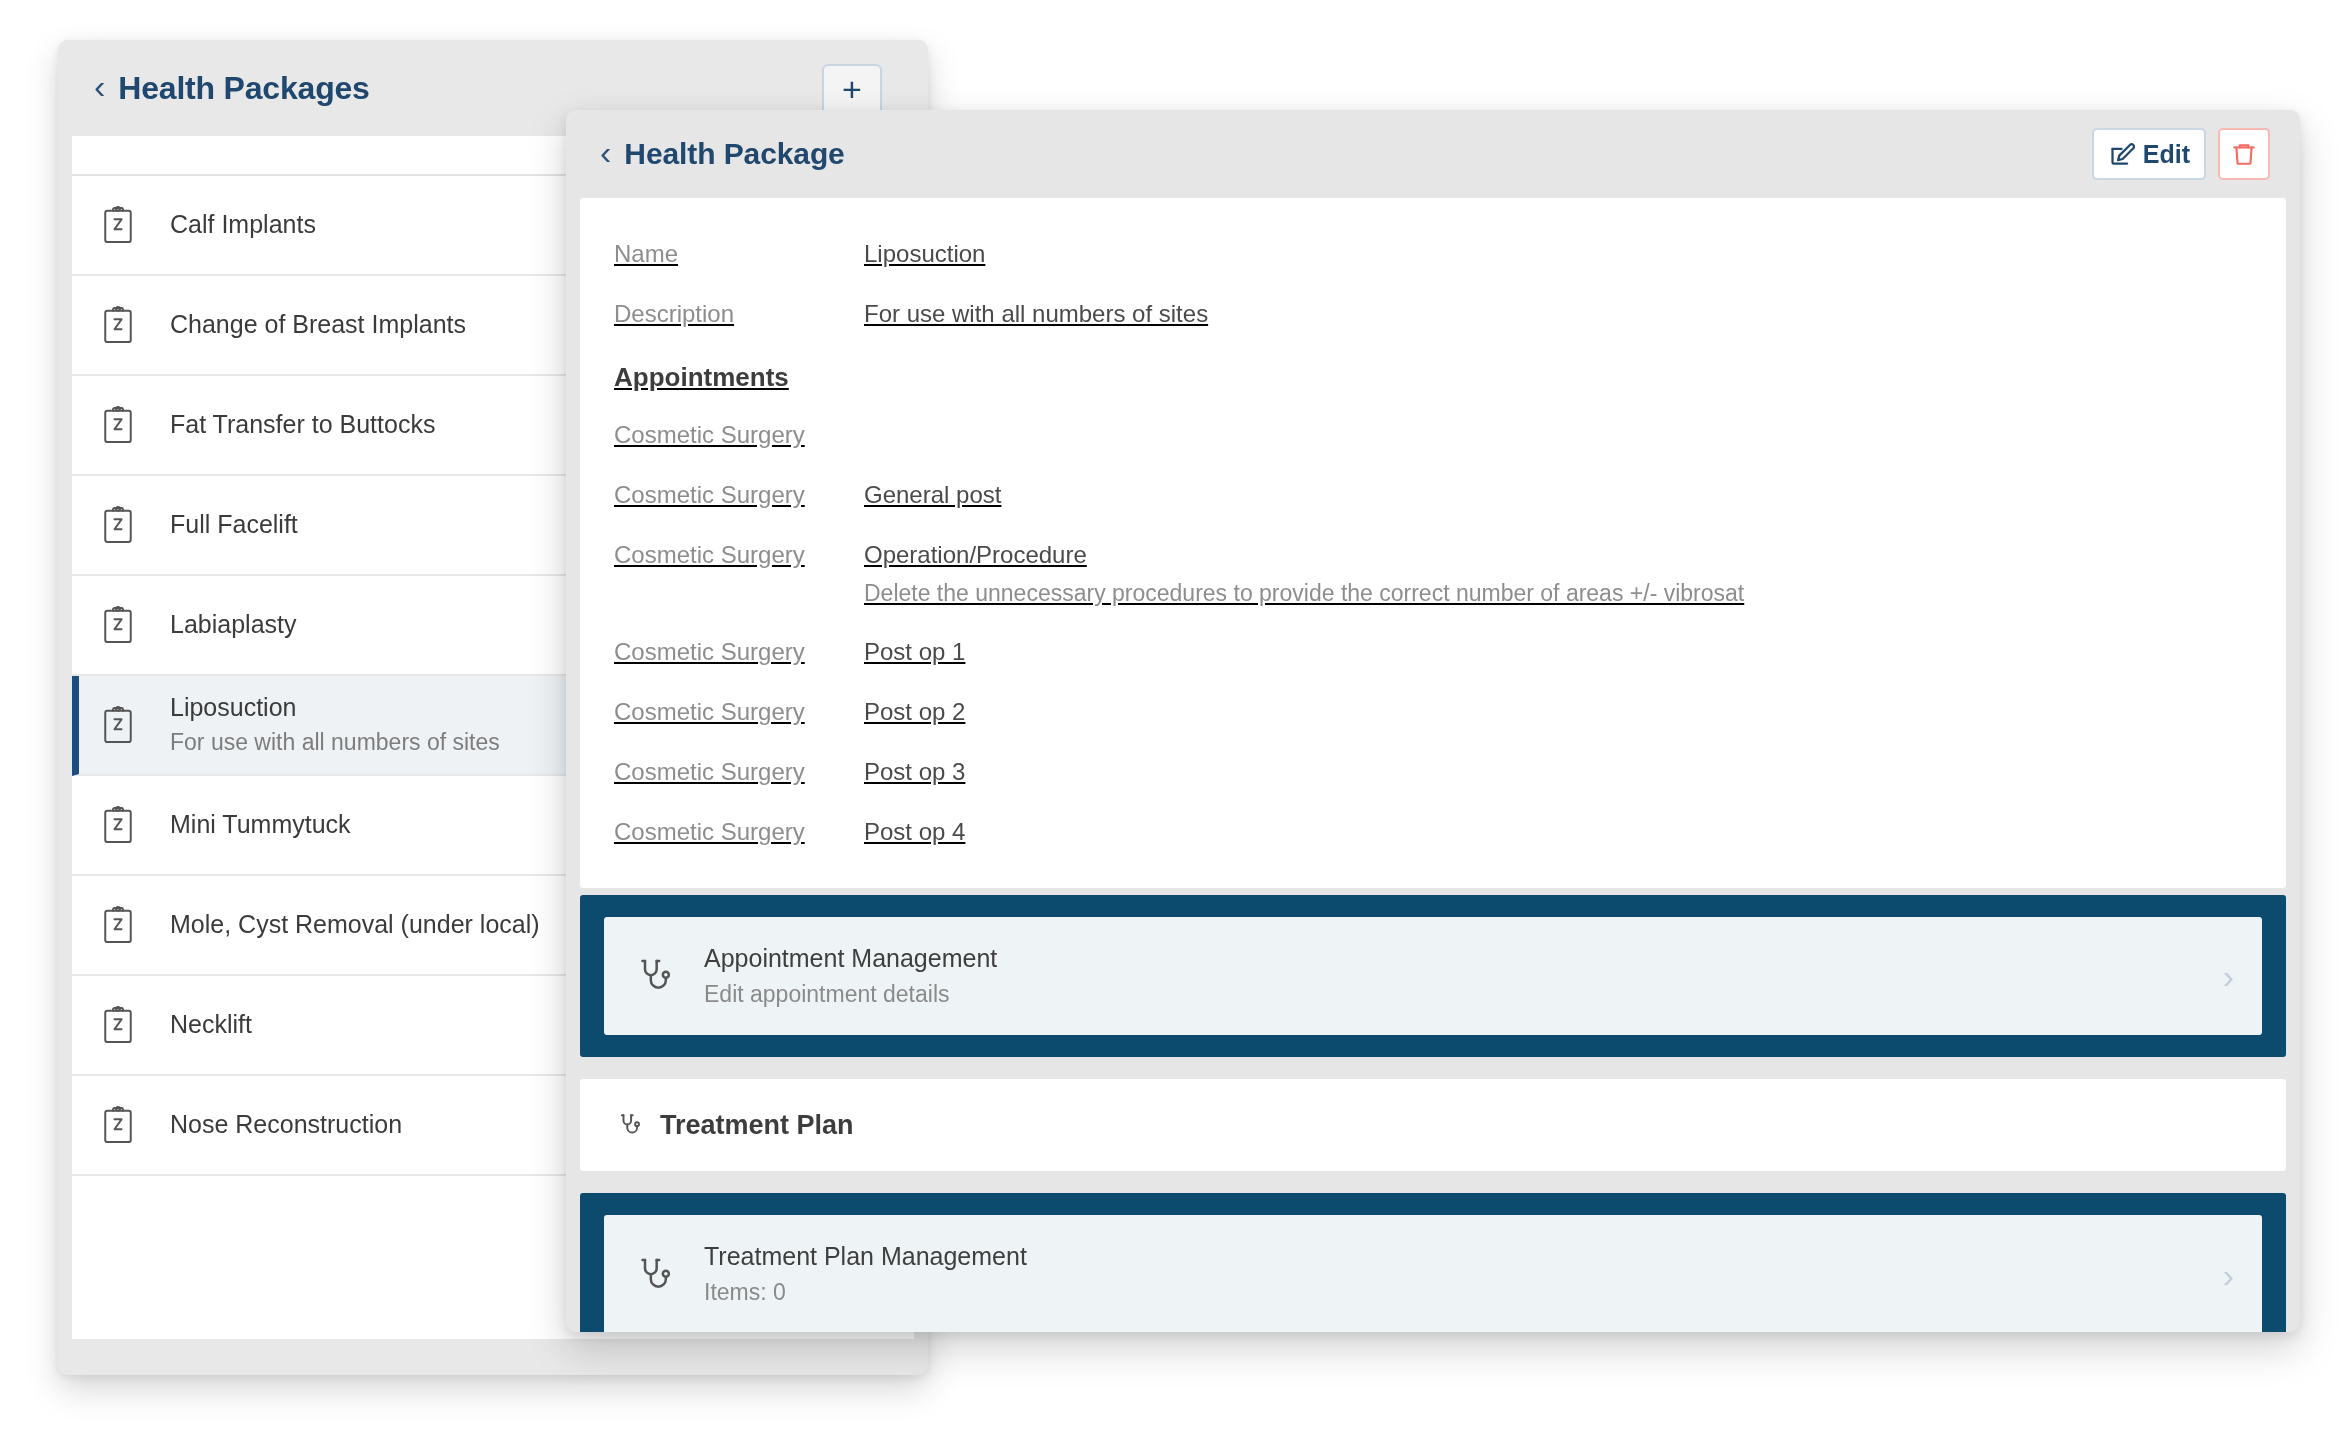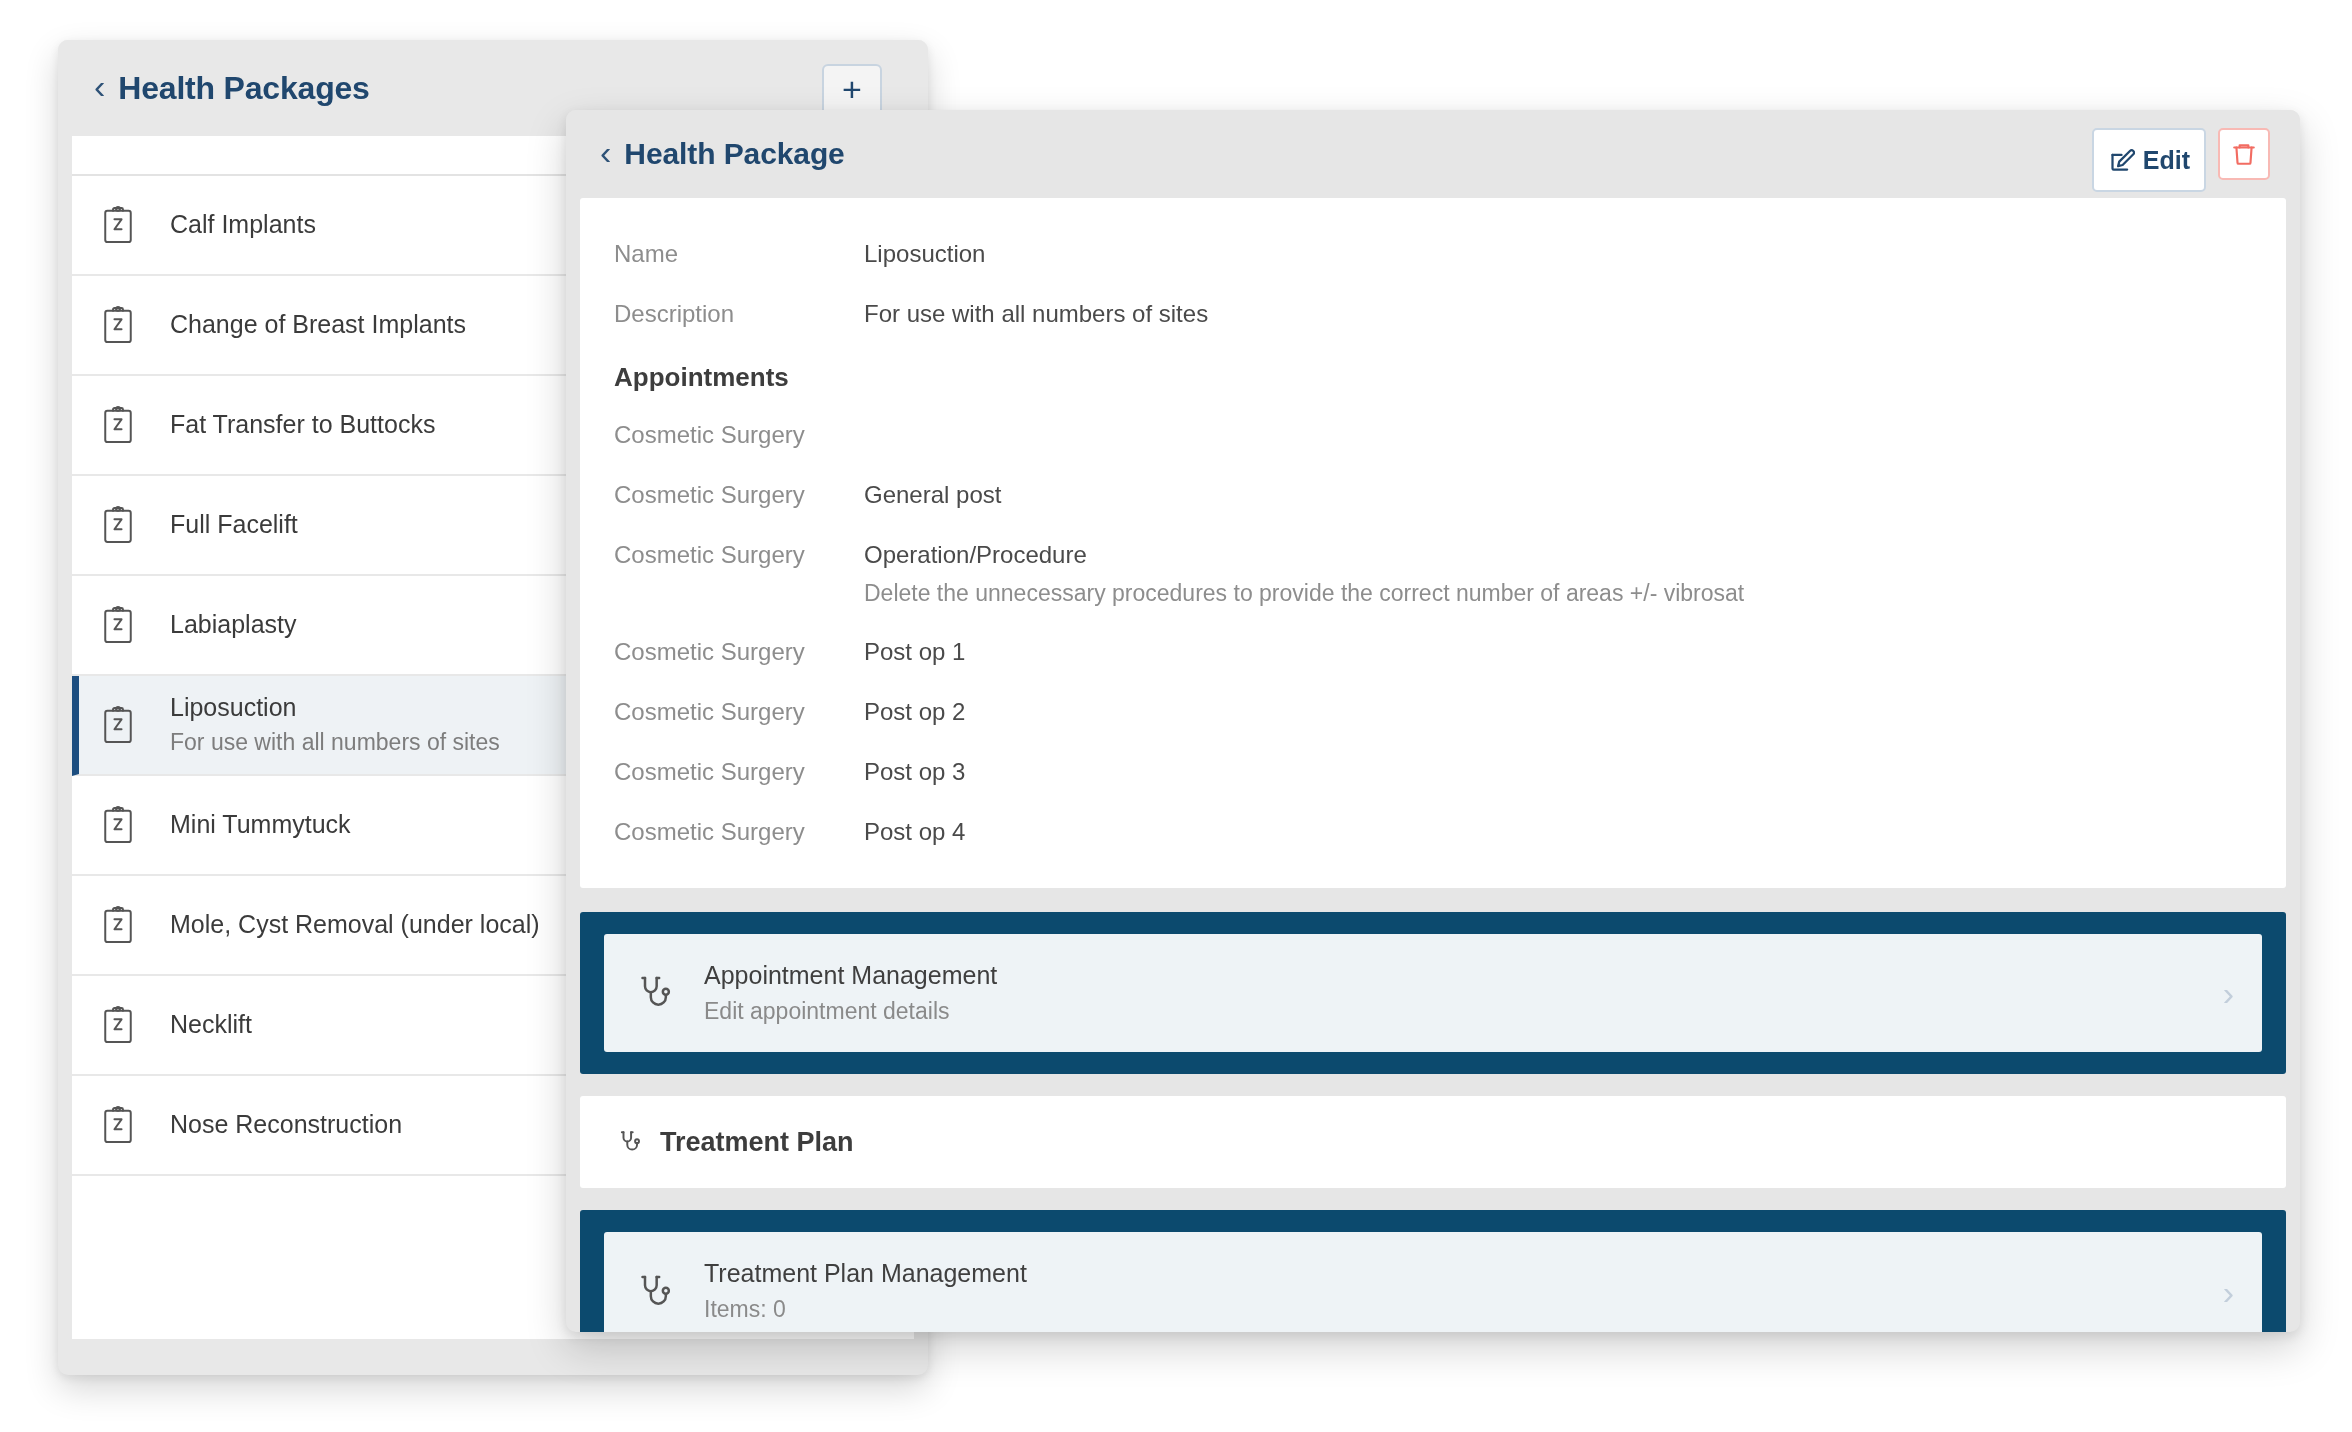--- a/index.html
+++ b/index.html
@@ -170,21 +170,21 @@
 
   .header-actions {
     position: absolute;
     right: 30px;
     top: 18px;
     display: flex;
     gap: 12px;
   }
 
   .edit-btn {
-    height: 64px;
+    height: 52px;
     min-width: 112px;
     padding: 0 14px;
     background: #ffffff;
     border: 2px solid #c9d6e3;
     border-radius: 5px;
     display: flex;
     align-items: center;
     justify-content: center;
     gap: 8px;
   }
@@ -209,22 +209,23 @@
     position: absolute;
     left: 14px;
     right: 14px;
     top: 88px;
     bottom: 14px;
   }
 
   .panel {
     background: #ffffff;
     border-radius: 3px;
-    margin-bottom: 24px;
+    margin-bottom: 7px;
     padding: 26px 0;
+    text-decoration: underline;
   }
 
   .field-row {
     display: flex;
     align-items: flex-start;
     padding: 12px 34px;
   }
 
   .field-label {
     width: 250px;

